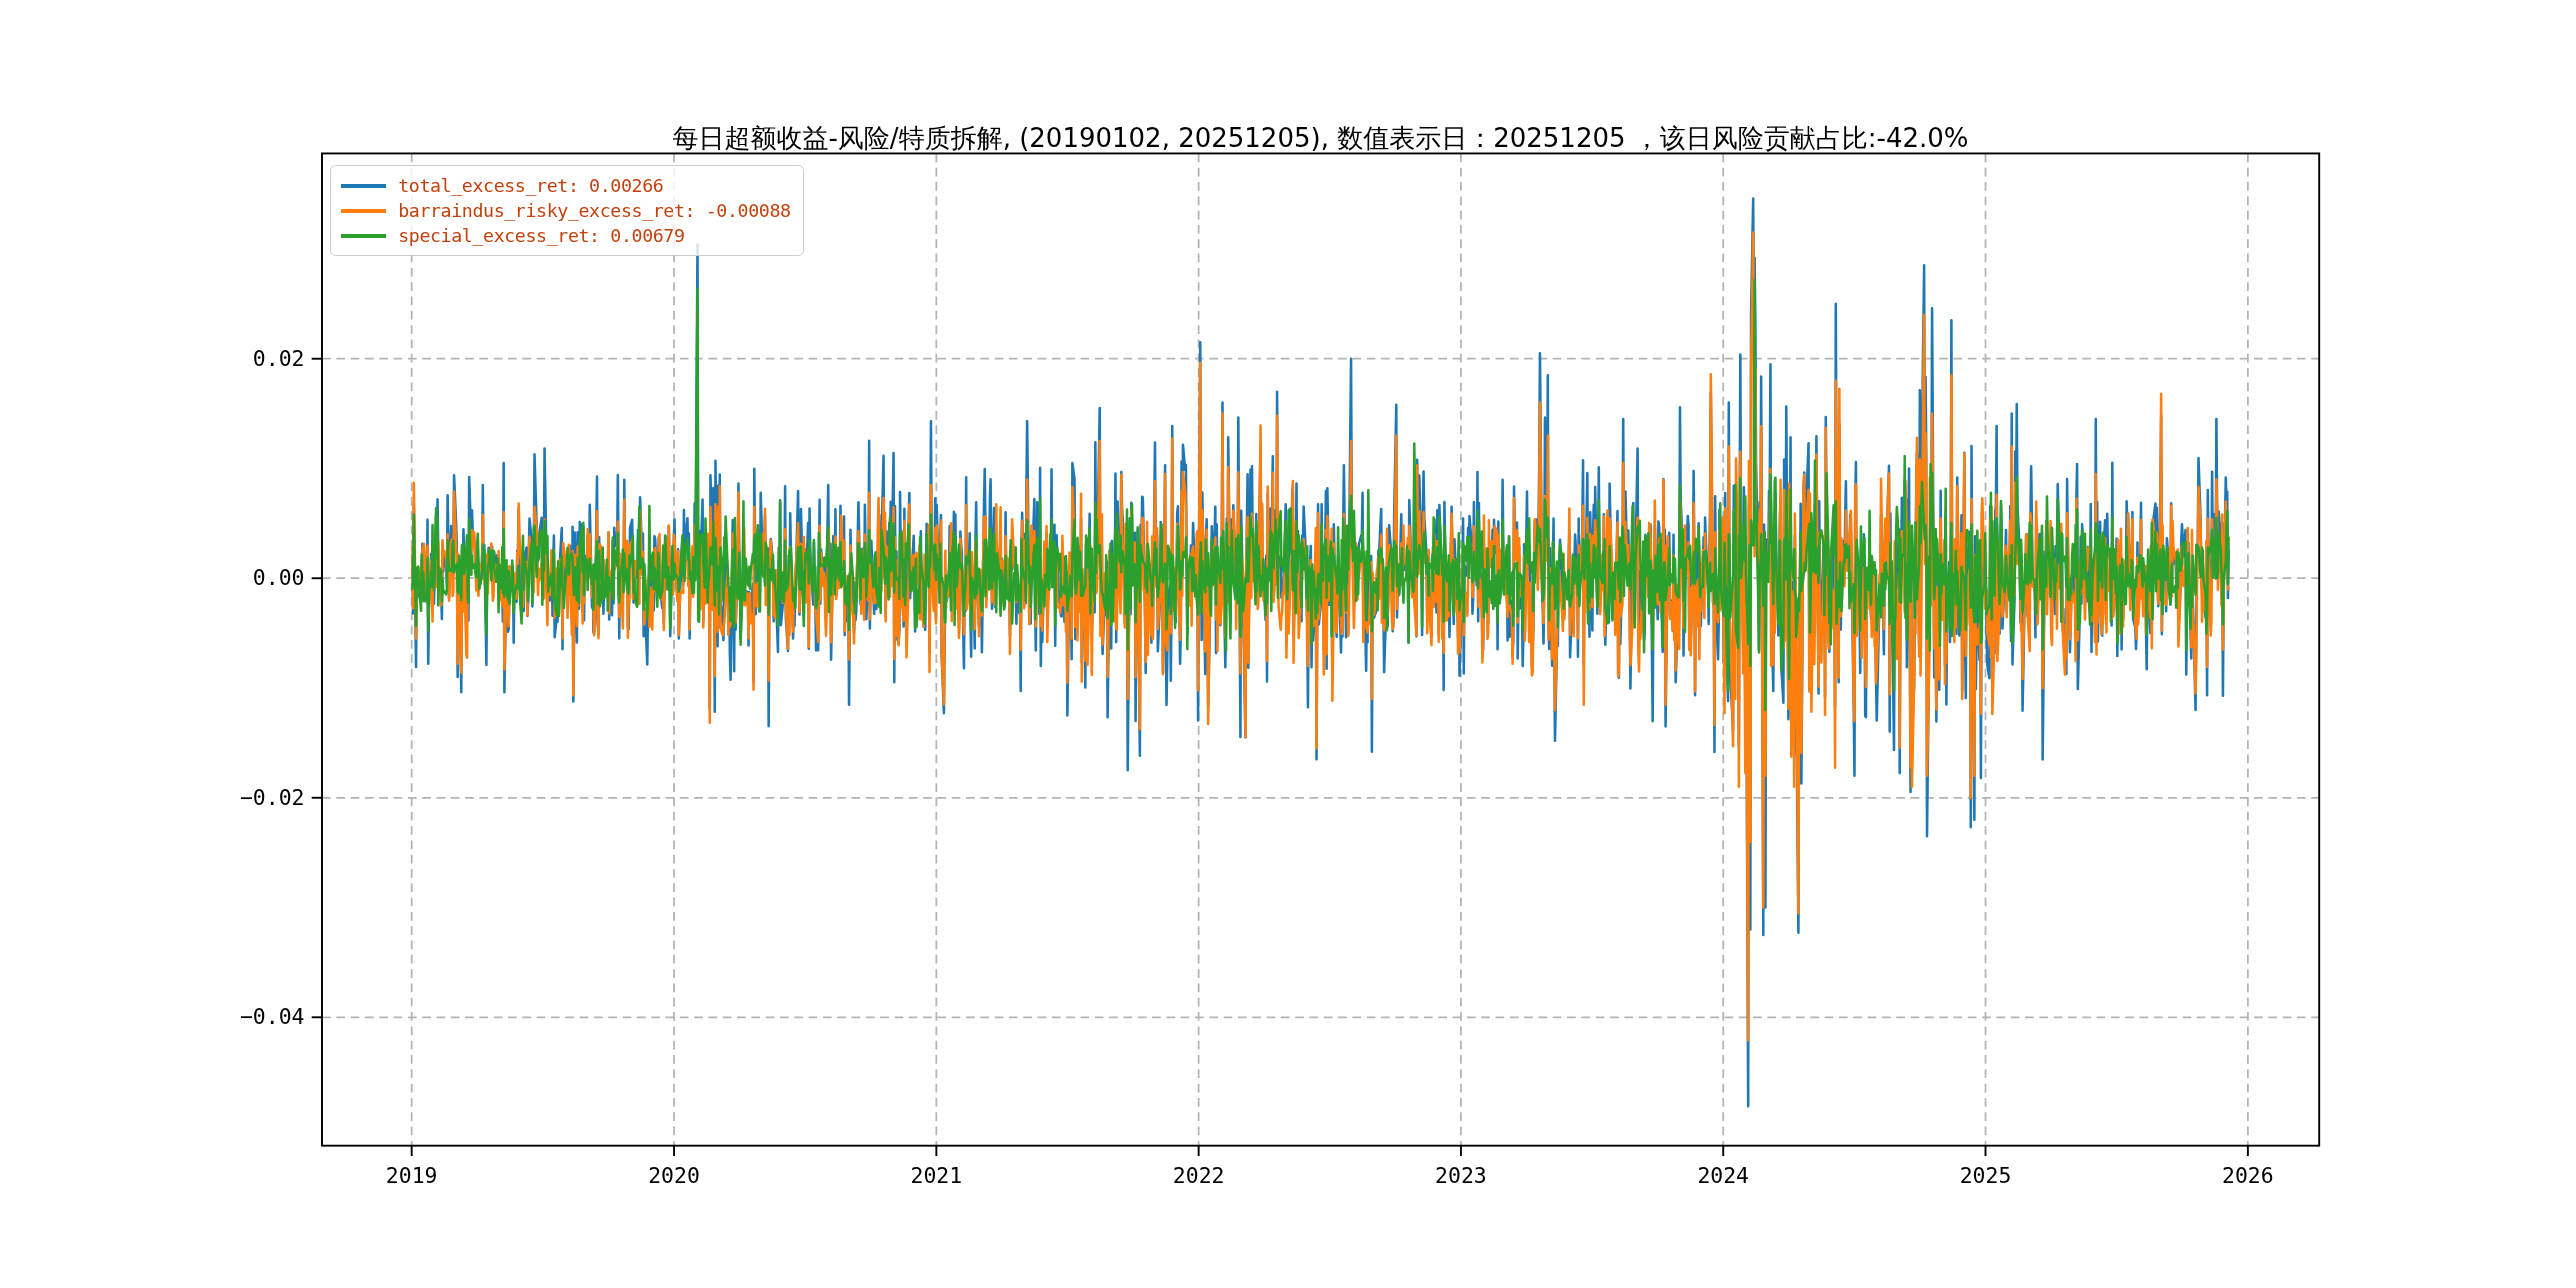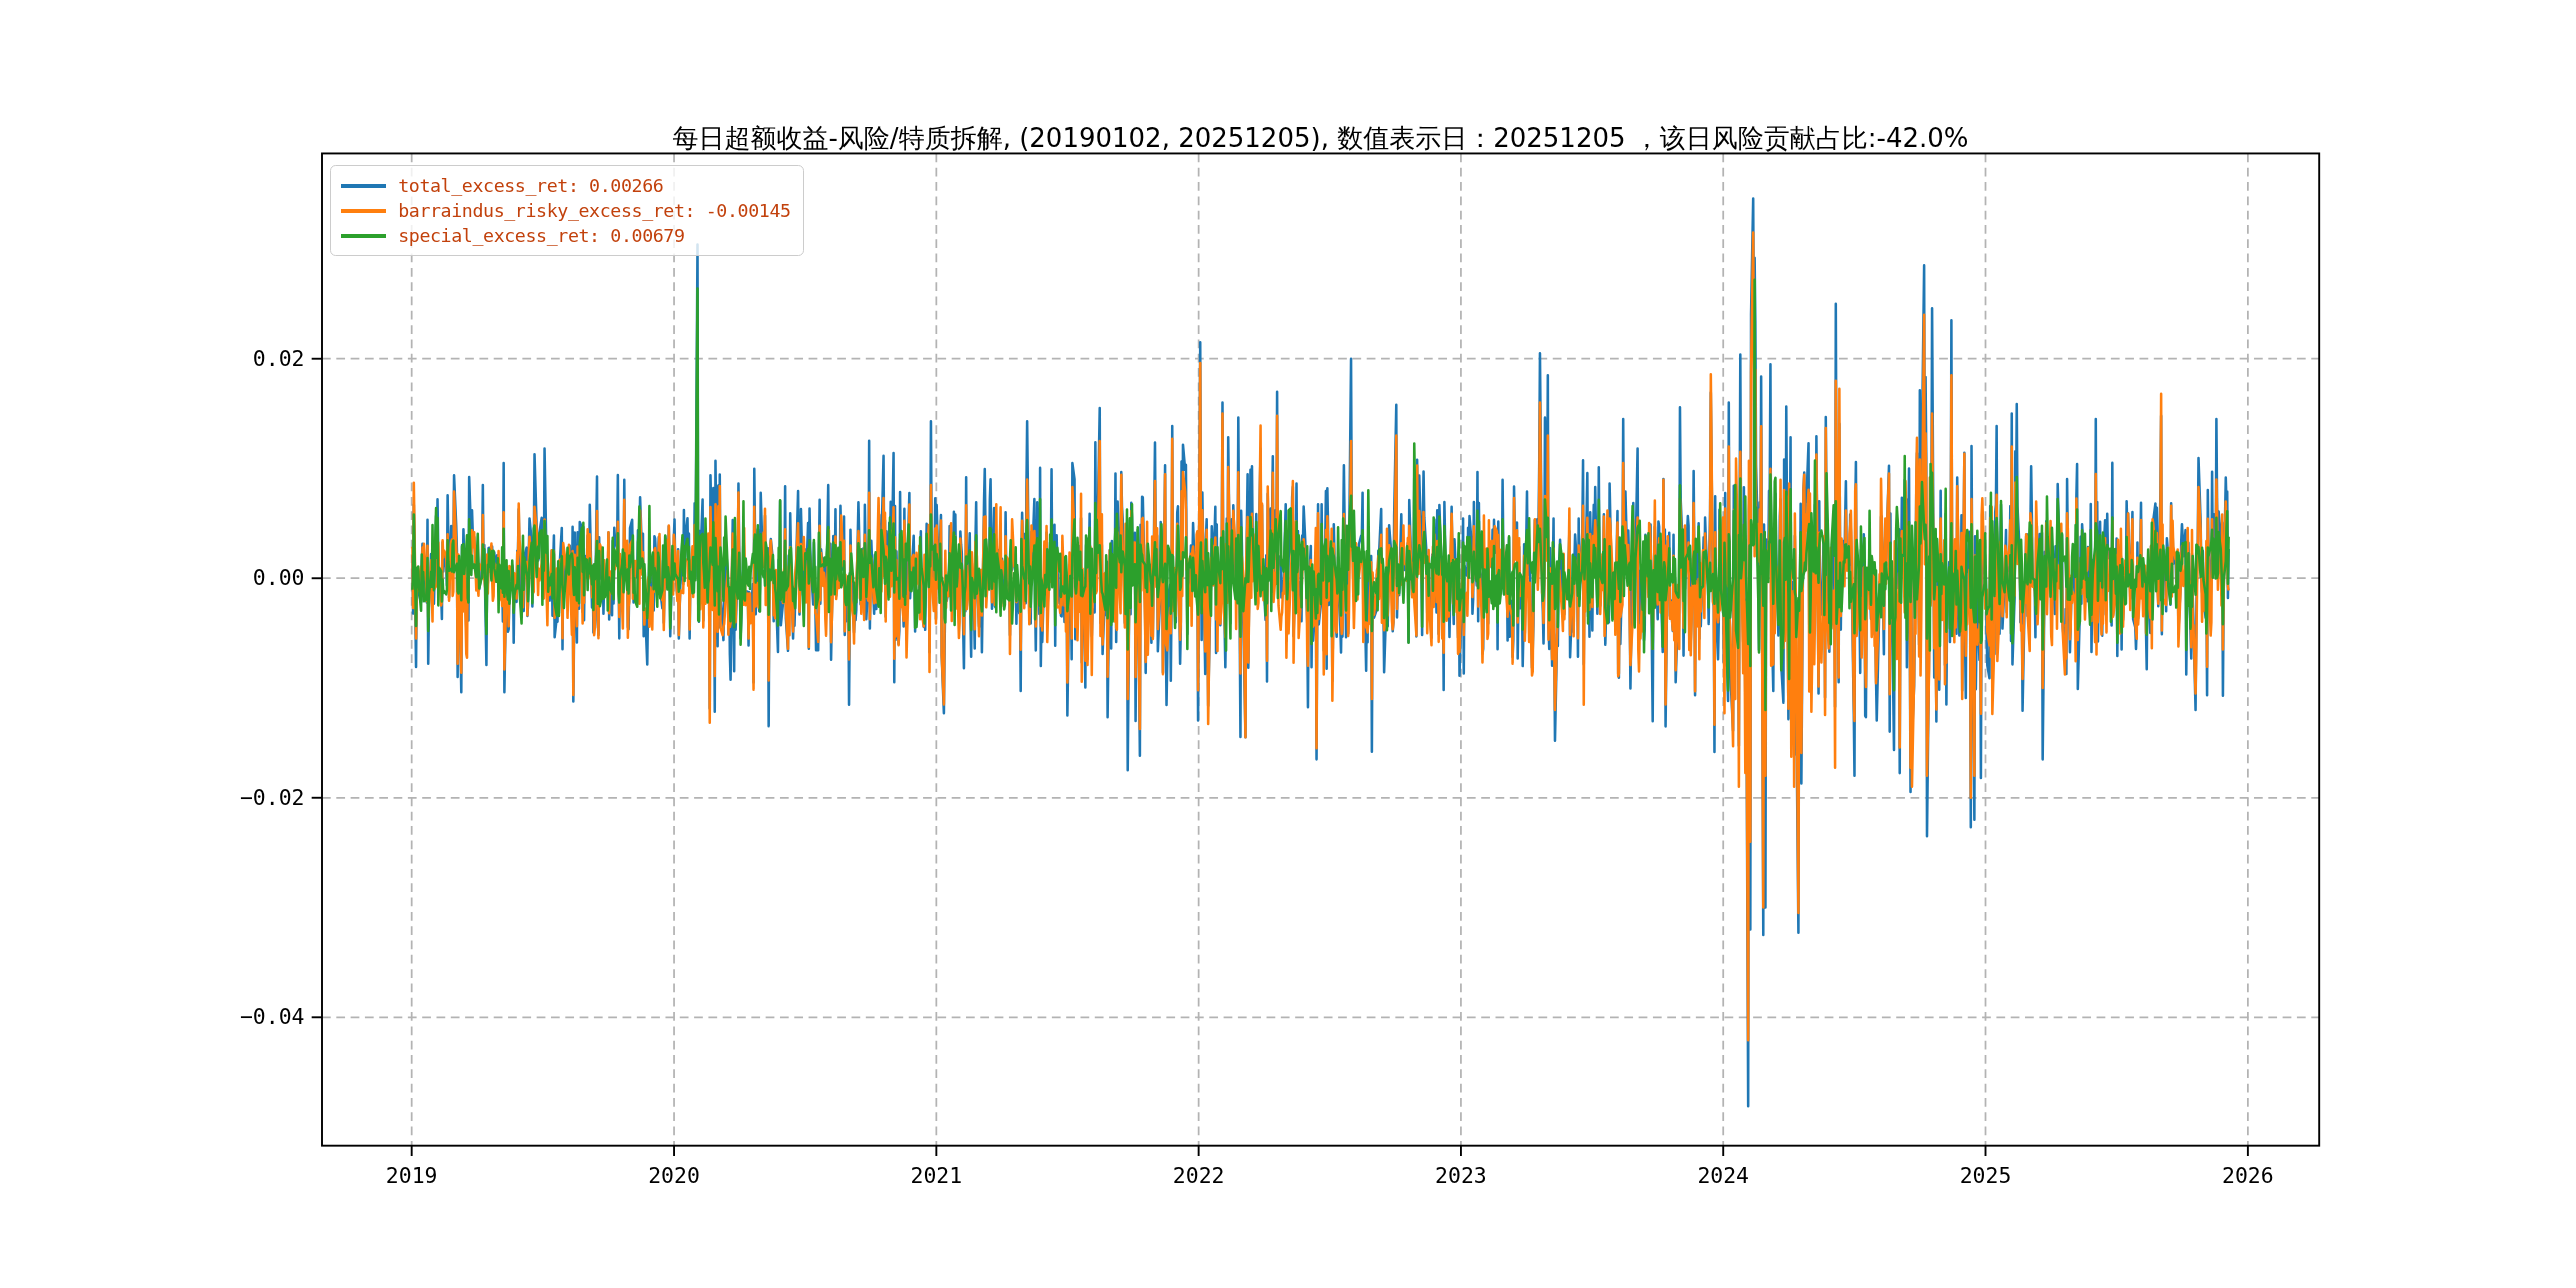--- a/index.html
+++ b/index.html
@@ -76,21 +76,21 @@
       <rect x="405" y="193" width="2512" height="1248" fill="none" stroke="#000000" stroke-width="2.4"></rect>
     </svg>
 
   <div class="legend">
     <div class="legend-row">
       <span class="legend-swatch" style="background: rgb(31, 119, 180);"></span>
       <span class="legend-label">total_excess_ret: 0.00266</span>
     </div>
     <div class="legend-row">
       <span class="legend-swatch" style="background: rgb(255, 127, 14);"></span>
-      <span class="legend-label">barraindus_risky_excess_ret: -0.00145</span>
+      <span class="legend-label">barraindus_risky_excess_ret: -0.00088</span>
     </div>
     <div class="legend-row">
       <span class="legend-swatch" style="background: rgb(44, 160, 44);"></span>
       <span class="legend-label">special_excess_ret: 0.00679</span>
     </div>
   </div>
 </div>
 
 
 </body></html>

